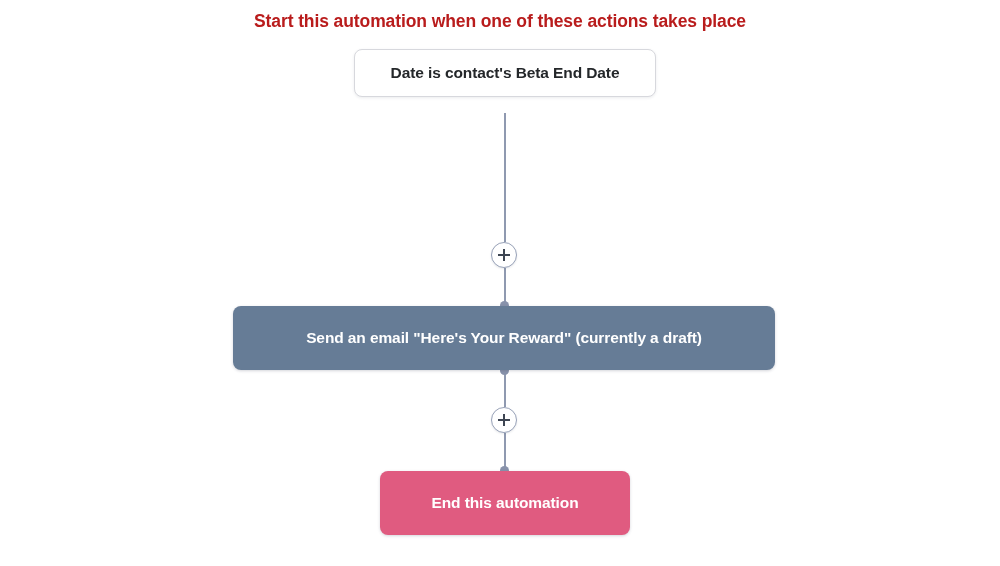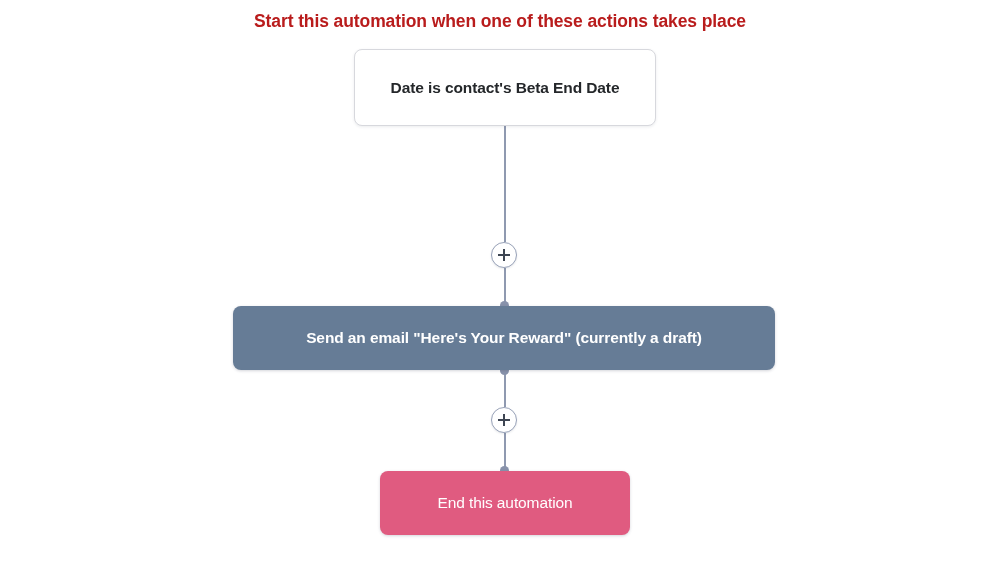--- a/index.html
+++ b/index.html
@@ -105,21 +105,21 @@
     border-radius: 8px;
     z-index: 3;
     cursor: pointer;
     text-align: center;
   }
 
   .node-trigger {
     left: 354px;
     top: 49px;
     width: 302px;
-    height: 77px;
+    height: 48px;
     background: #ffffff;
     border: 1px solid #d7d8dd;
     box-shadow: 0 1px 3px rgba(60, 66, 87, 0.10);
   }
   .node-trigger .node-label {
     font-size: 15.5px;
     font-weight: bold;
     color: #24272a;
     letter-spacing: -0.1px;
     white-space: nowrap;
@@ -144,21 +144,21 @@
   .node-end {
     left: 380px;
     top: 471px;
     width: 250px;
     height: 64px;
     background: #e05b80;
     box-shadow: 0 1px 3px rgba(60, 66, 87, 0.22);
   }
   .node-end .node-label {
     font-size: 15.5px;
-    font-weight: normal;
+    font-weight: bold;
     color: #ffffff;
     letter-spacing: -0.1px;
     white-space: nowrap;
   }
 </style>
 </head>
 <body>
 
 <div id="canvas">
 

